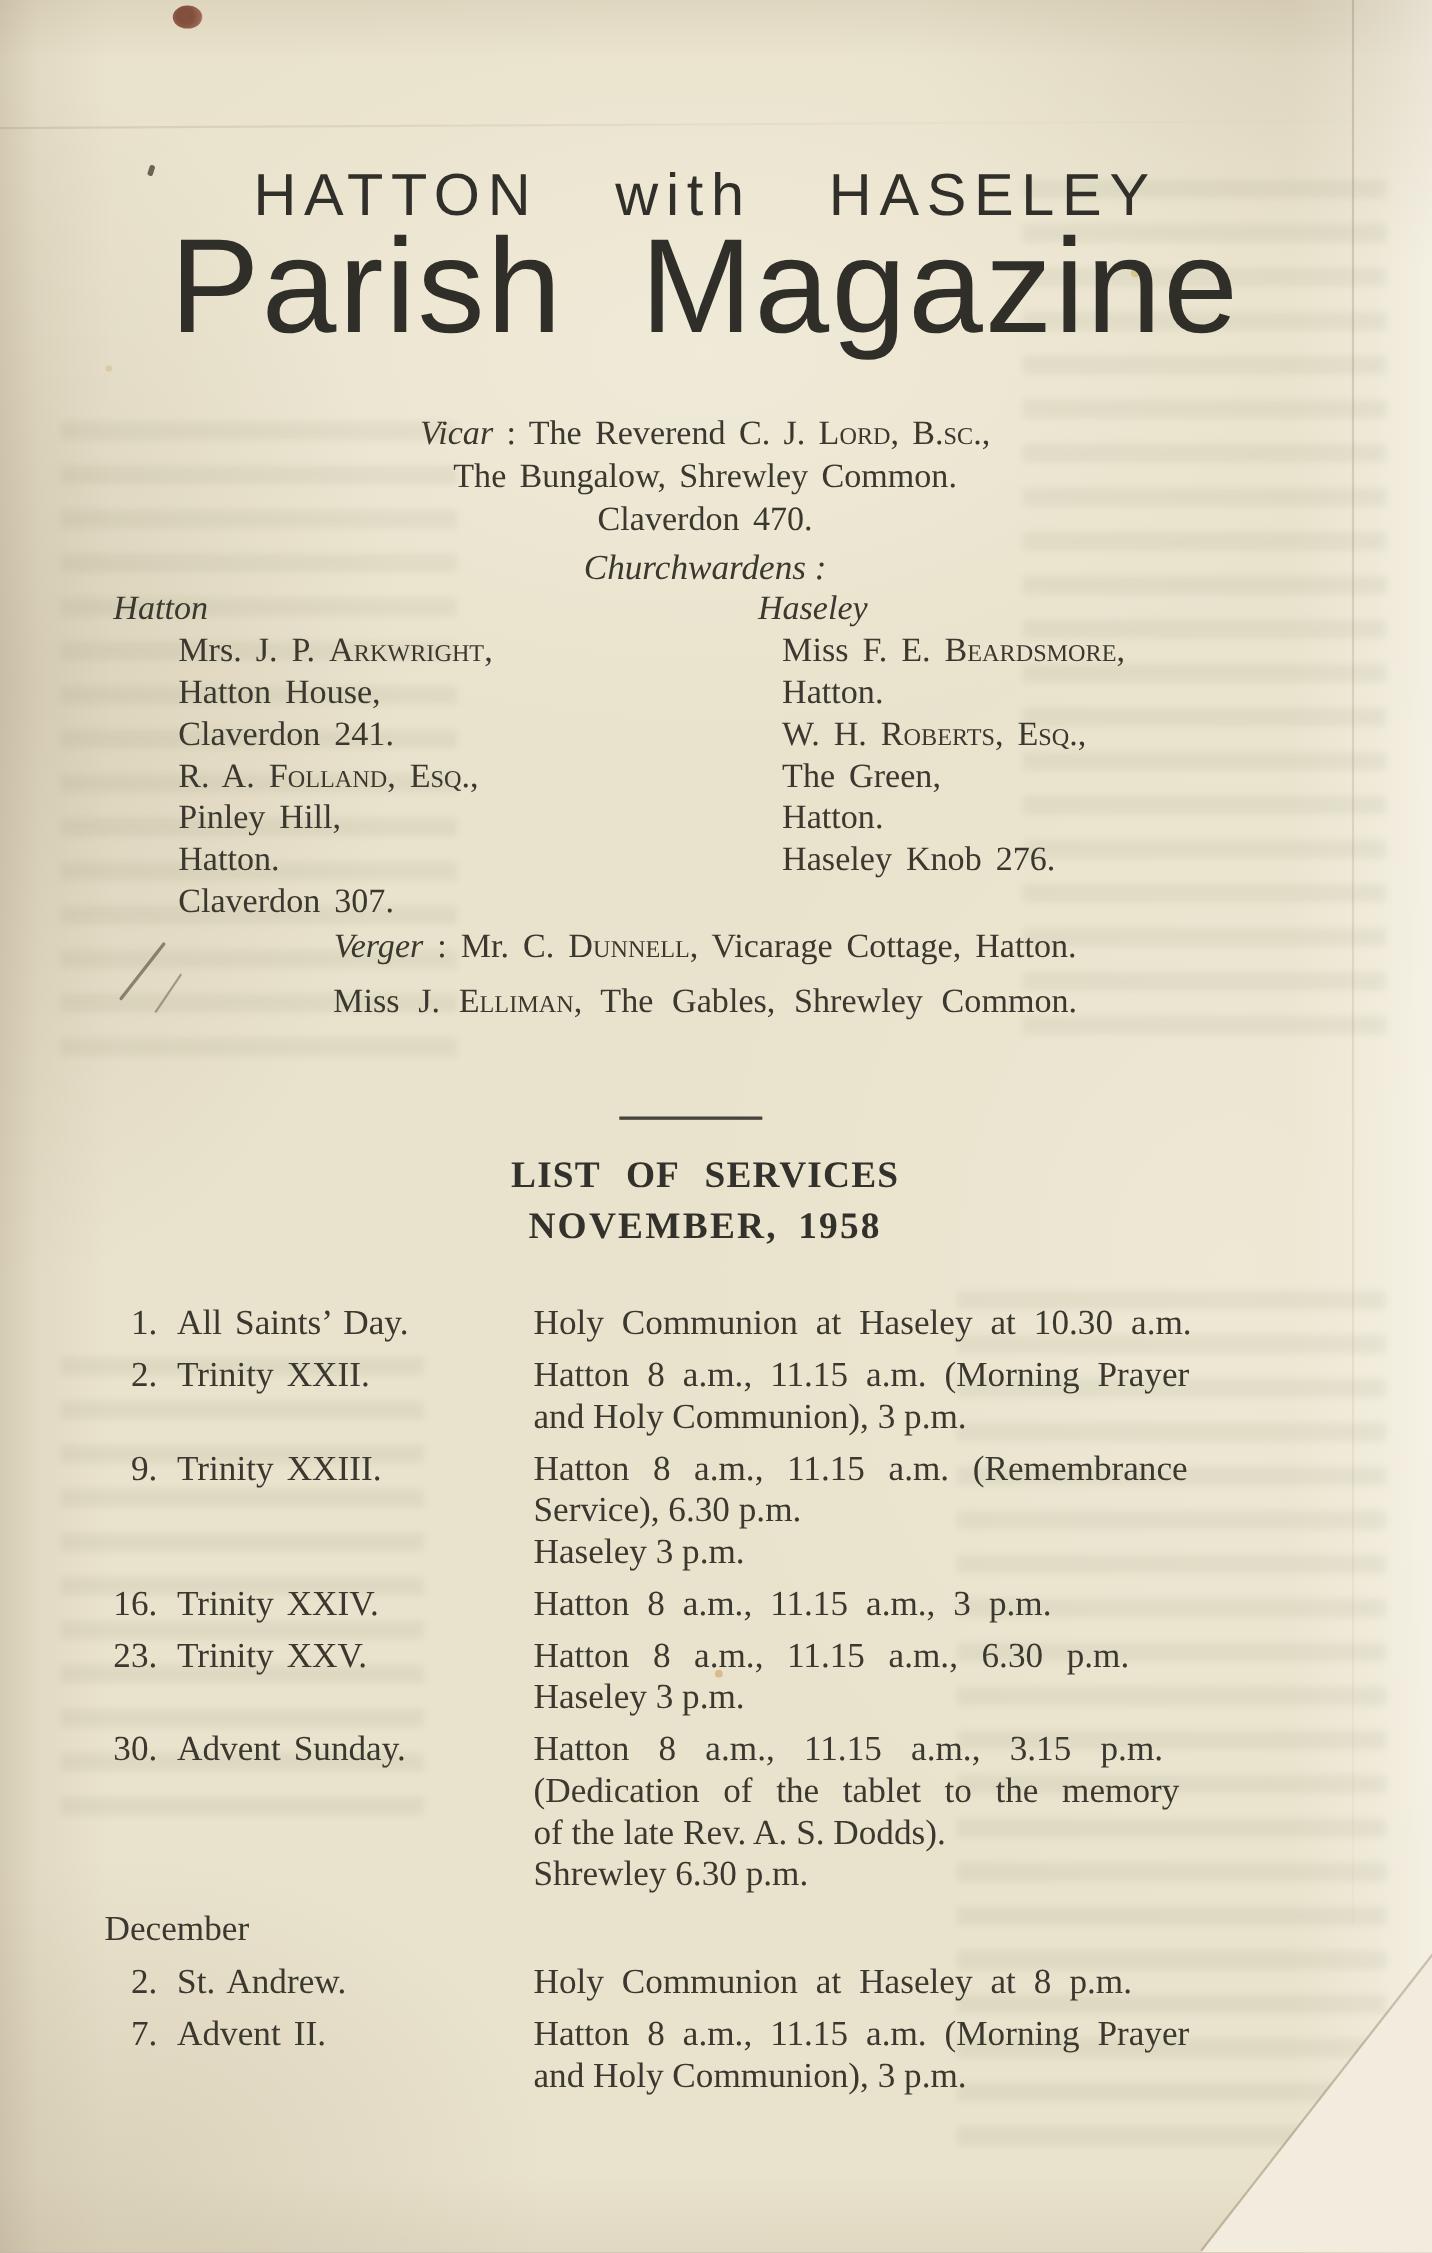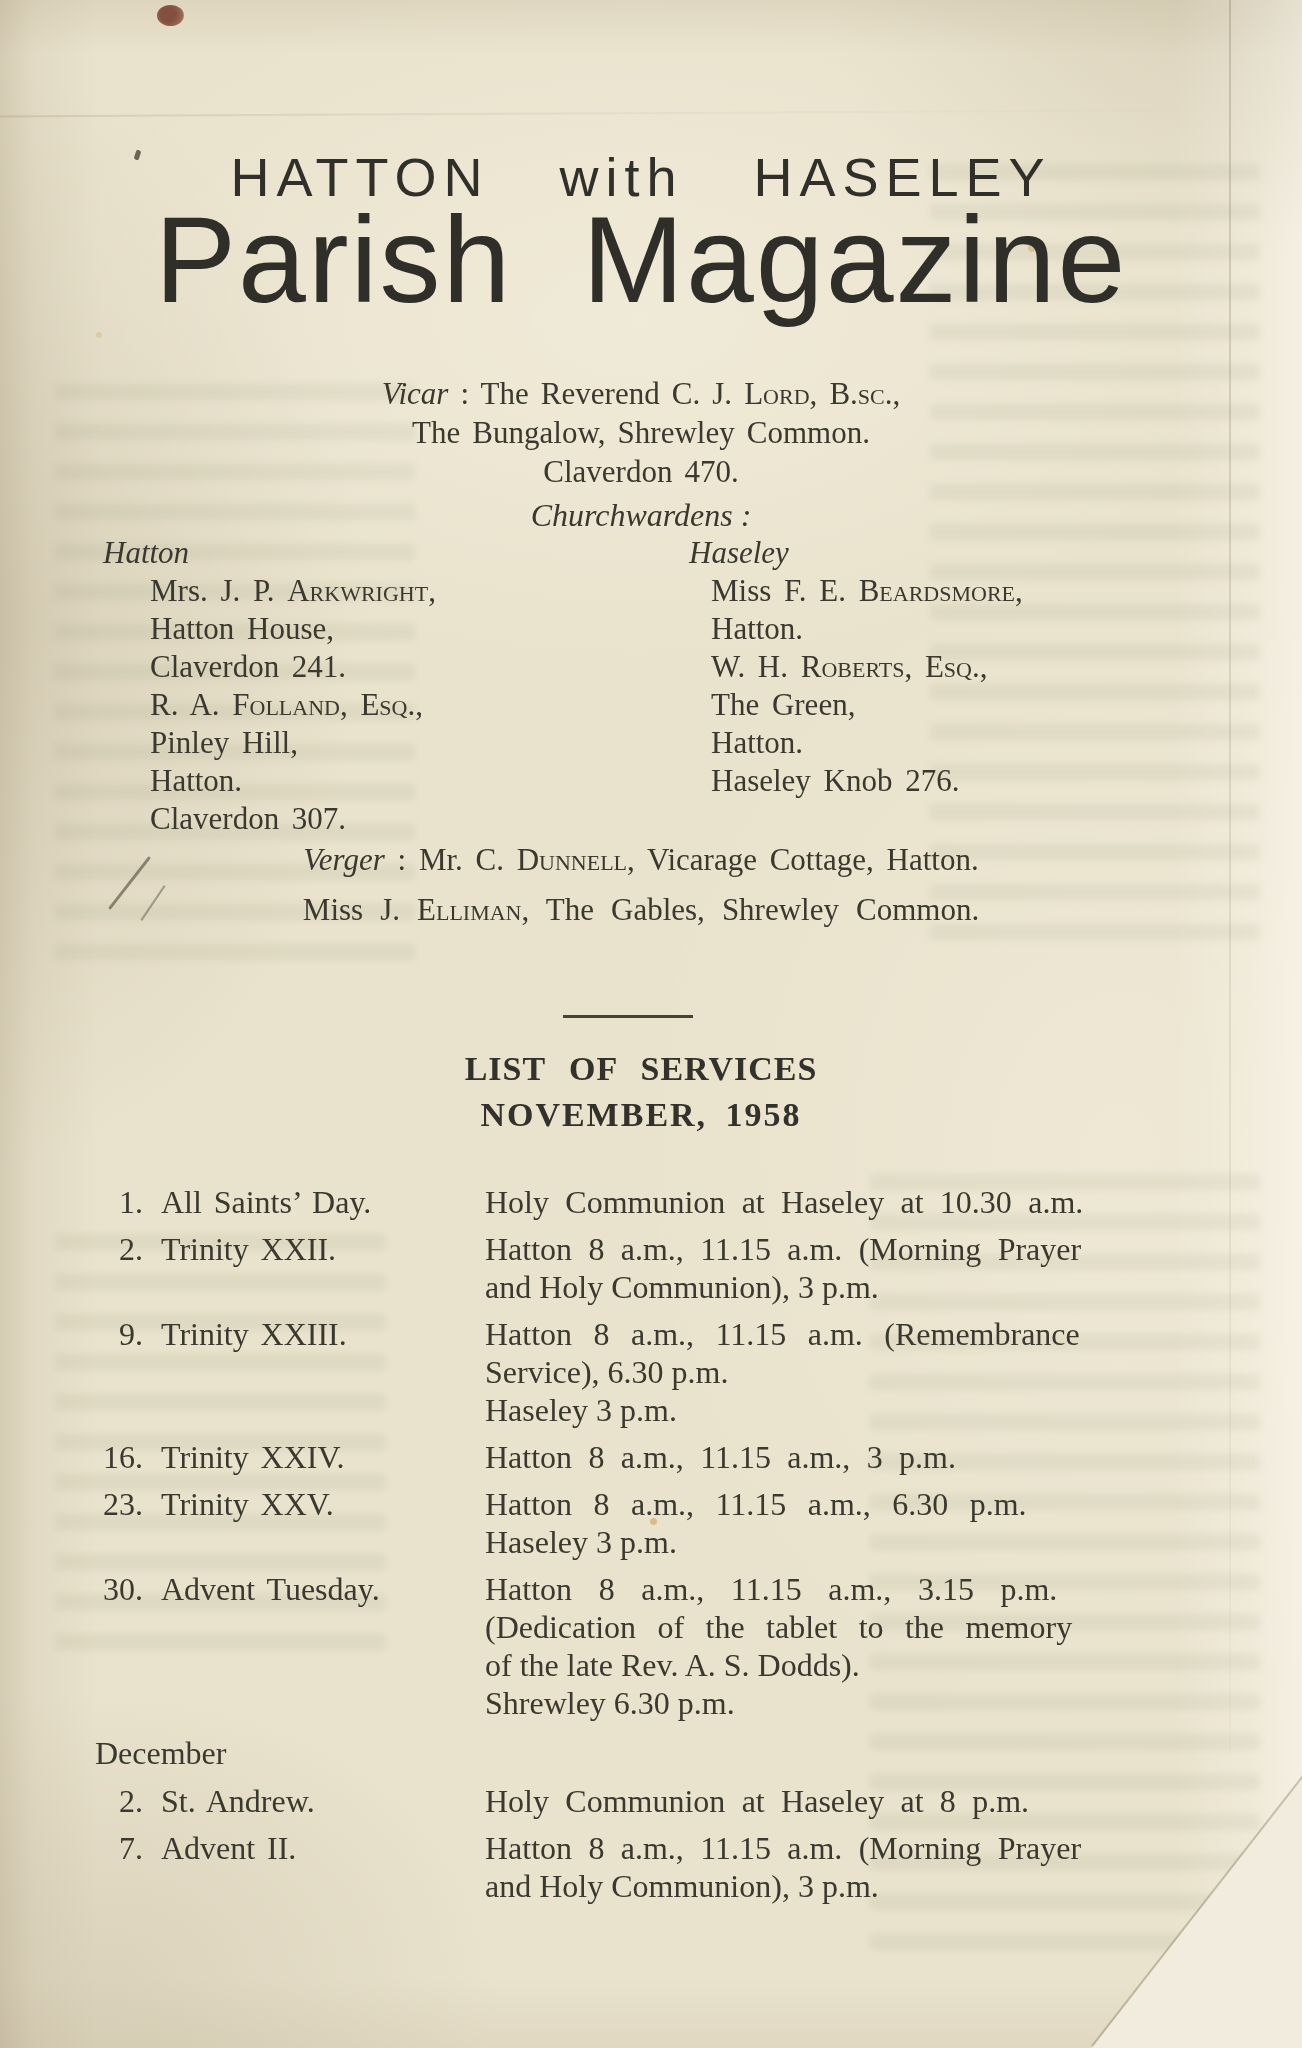--- a/index.html
+++ b/index.html
@@ -39,21 +39,21 @@
 
   
   .vicar{position:absolute;left:0;top:374px;width:1262px;font-size:31px;line-height:39px;word-spacing:0.14em;}
 
   
   .cw-heading{position:absolute;left:0;top:497px;width:1262px;font-size:32px;}
   .cw-col{position:absolute;font-size:31px;line-height:38px;}
   .cw-col .place{font-style:italic;}
   .cw-col .entry{word-spacing:0.16em;}
   .cw-left{left:93px;top:534px;}
-  .cw-left .entry{margin-left:47px;}
+  .cw-left .entry{margin-left:59px;}
   .cw-right{left:635px;top:534px;margin-left:44px;}
   .cw-right .entry{margin-left:22px;}
 
   .verger{position:absolute;left:0;top:842px;width:1262px;font-size:31px;word-spacing:0.16em;}
   .secretary{position:absolute;left:0;top:890px;width:1262px;font-size:31px;line-height:39px;}
   .secretary .sec-line{word-spacing:0.3em;}
 
   .divider{position:absolute;left:553px;top:1015px;width:130px;height:3px;background:#45433a;}
 
   .svc-title{position:absolute;left:0;top:1050px;width:1262px;font-size:34px;font-weight:bold;letter-spacing:1px;word-spacing:14px;color:#33312b;}
@@ -199,21 +199,21 @@
       <div class="svc-num">23.</div>
       <div class="svc-day">Trinity XXV.</div>
       <div class="svc-desc">
         <div class="ws2">Hatton 8 a.m., 11.15 a.m., 6.30 p.m.</div>
         <div>Haseley 3 p.m.</div>
       </div>
     </div>
 
     <div class="svc-row">
       <div class="svc-num">30.</div>
-      <div class="svc-day">Advent Tuesday.</div>
+      <div class="svc-day">Advent Sunday.</div>
       <div class="svc-desc">
         <div class="ws3">Hatton 8 a.m., 11.15 a.m., 3.15 p.m.</div>
         <div class="ws2">(Dedication of the tablet to the memory</div>
         <div>of the late Rev. A. S. Dodds).</div>
         <div>Shrewley 6.30 p.m.</div>
       </div>
     </div>
 
     <div class="month-label">December</div>
 

